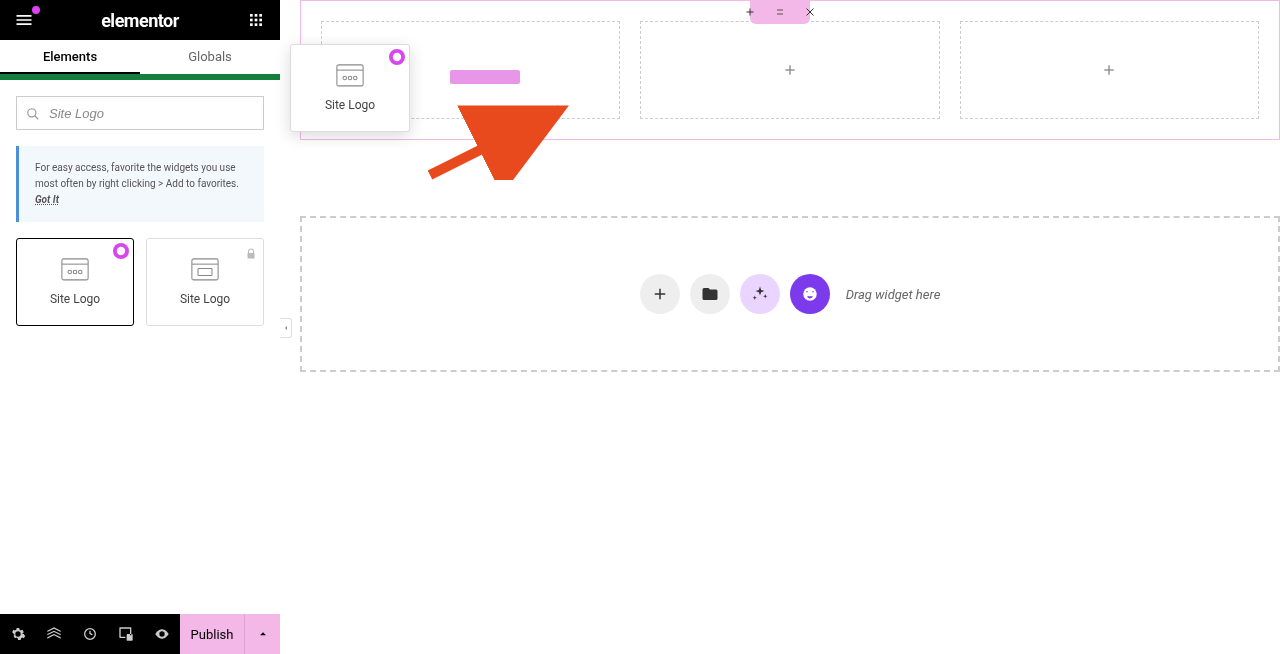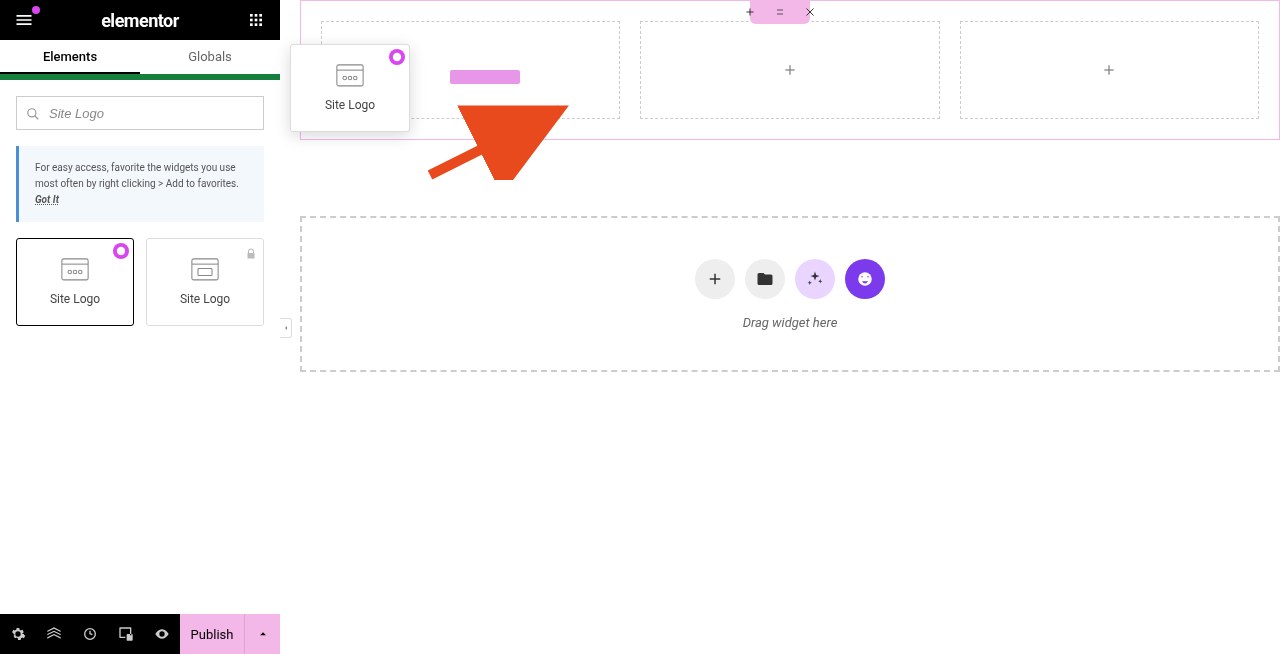--- a/index.html
+++ b/index.html
@@ -54,21 +54,21 @@
 .section-outline { position: absolute; top: 0; left: 20px; right: 0; height: 140px; border: 1px solid #f3b8e8; }
 .columns { display: flex; gap: 20px; padding: 20px; height: 100%; }
 .column { flex: 1; border: 1px dashed #ccc; display: flex; align-items: center; justify-content: center; cursor: pointer; }
 .column .plus { width: 16px; height: 16px; }
 .column .plus svg { stroke: #888; fill: none; stroke-width: 2; }
 .column.drop-target { position: relative; }
 .drop-indicator { position: absolute; left: 128px; top: 48px; width: 70px; height: 14px; background: #e896e8; border-radius: 2px; }
 
 .drag-ghost { position: absolute; left: 10px; top: 44px; width: 120px; height: 88px; background: #fff; border: 1px solid #ddd; border-radius: 3px; box-shadow: 0 4px 16px rgba(0,0,0,0.15); display: flex; flex-direction: column; align-items: center; justify-content: center; z-index: 10; }
 
-.dropzone { position: absolute; top: 216px; left: 20px; right: 0; height: 156px; border: 2px dashed #ccc; display: flex; flex-direction: column; align-items: center; justify-content: center; gap: 16px; }
+.dropzone { position: absolute; top: 216px; left: 20px; right: 0; height: 156px; border: 2px dashed #ccc; display: flex; flex-direction: row; align-items: center; justify-content: center; gap: 16px; }
 .dropzone-actions { display: flex; gap: 10px; }
 .dz-btn { width: 40px; height: 40px; border-radius: 50%; background: #eee; display: flex; align-items: center; justify-content: center; cursor: pointer; }
 .dz-btn svg { width: 18px; height: 18px; fill: #333; }
 .dz-btn.purple { background: #e9d5ff; }
 .dz-btn.primary { background: #7c3aed; }
 .dz-btn.primary svg { fill: #fff; }
 .dz-text { font-size: 13px; color: #666; font-style: italic; }
 
 .arrow { position: absolute; left: 140px; top: 100px; width: 160px; height: 80px; z-index: 20; pointer-events: none; }
 </style>

